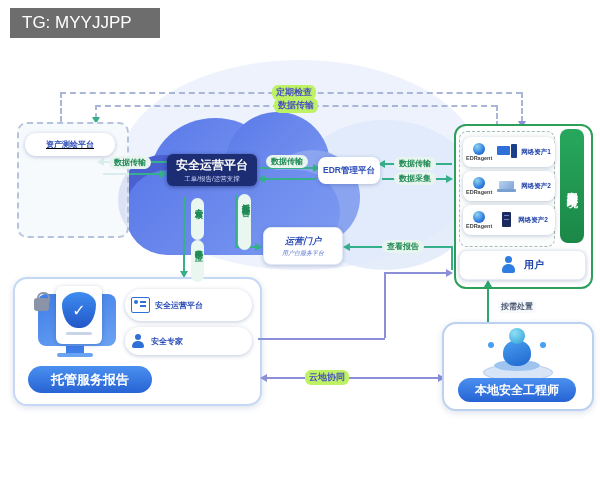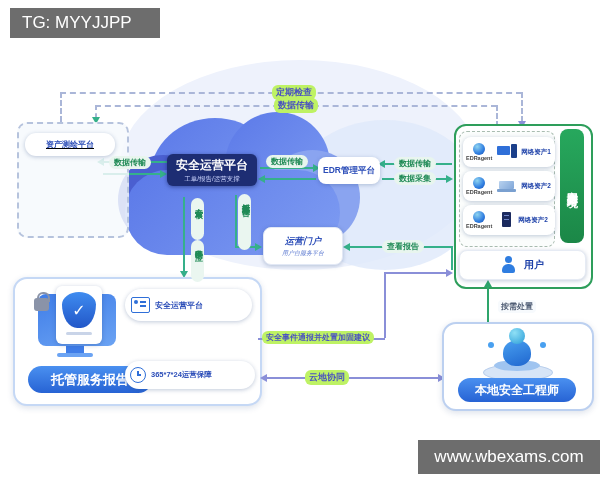--- a/index.html
+++ b/index.html
@@ -203,33 +203,32 @@
   </div>
 
   <div class="abs wbox" style="left:125px;top:289px;width:115px;height:32px;border-radius:16px;z-index:5;justify-content:flex-start;padding:0 6px;">
     <div style="position:relative;width:17px;height:14px;border:1.5px solid #2f6fd8;border-radius:2px;margin-right:5px;">
       <div style="position:absolute;left:2px;top:2px;width:4px;height:4px;border-radius:50%;background:#2f6fd8;"></div>
       <div style="position:absolute;left:8px;top:3px;width:6px;height:1.5px;background:#2f6fd8;"></div>
       <div style="position:absolute;left:8px;top:7px;width:6px;height:1.5px;background:#2f6fd8;"></div>
     </div>
     <span class="blue-t" style="font-size:8px;">安全运营平台</span>
   </div>
-  <div class="abs wbox" style="left:125px;top:361px;width:120px;height:28px;border-radius:14px;z-index:5;justify-content:flex-start;padding:0 5px;">
-    <div style="position:relative;width:14px;height:14px;border:1.5px solid #2f6fd8;border-radius:50%;margin-right:5px;">
-      <div style="position:absolute;left:6px;top:3px;width:1.5px;height:4px;background:#2f6fd8;"></div>
-      <div style="position:absolute;left:6px;top:6px;width:4px;height:1.5px;background:#2f6fd8;"></div>
-    </div>
-    <span class="blue-t" style="font-size:7.5px;">365*7*24运营保障</span>
+  <div class="abs wbox" style="left:125px;top:327px;width:115px;height:28px;border-radius:14px;z-index:5;justify-content:flex-start;padding:0 6px;">
+    <div style="position:relative;width:14px;height:15px;margin-right:6px;">
+      <div style="position:absolute;left:4px;top:0;width:6px;height:6px;border-radius:50%;background:#2f6fd8;"></div>
+      <div style="position:absolute;left:1px;top:7px;width:12px;height:7px;border-radius:6px 6px 2px 2px;background:#2f6fd8;"></div>
+    </div>
+    <span class="blue-t" style="font-size:8px;">安全专家</span>
   </div>
 
   <div class="abs hline pline" style="left:258px;top:338px;width:127px;z-index:4;"></div>
   <div class="abs vline pline" style="left:384px;top:272px;height:66px;z-index:4;"></div>
   <div class="abs hline pline" style="left:384px;top:272px;width:64px;z-index:4;"></div>
   <div class="abs arr arr-r p" style="left:446px;top:269px;z-index:4;border-left-color:#8a8fd8;"></div>
-  <div class="abs bpill" style="left:262px;top:331px;font-size:8px;">安全事件通报并处置加固建议</div>
 
   <div class="abs hline pline" style="left:264px;top:377px;width:176px;z-index:4;"></div>
   <div class="abs arr arr-l p" style="left:260px;top:374px;z-index:4;border-right-color:#8a8fd8;"></div>
   <div class="abs arr arr-r p" style="left:438px;top:374px;z-index:4;border-left-color:#8a8fd8;"></div>
   <div class="abs bpill" style="left:305px;top:370px;">云地协同</div>
 
   <div class="abs vline" style="left:487px;top:286px;height:36px;z-index:4;border-left-color:#2ea56b;"></div>
   <div class="abs arr arr-u" style="left:484px;top:280px;z-index:4;border-bottom-color:#2ea56b;"></div>
   <div class="abs" style="left:498px;top:300px;font-size:8px;font-weight:bold;color:#4f5d75;background:#f7fafd;border-radius:4px;padding:1px 3px;z-index:6;">按需处置</div>
 
@@ -242,17 +241,14 @@
     <div style="position:absolute;left:10px;top:16px;width:6px;height:6px;border-radius:50%;background:#49a0f0;"></div>
     <div style="position:absolute;left:62px;top:16px;width:6px;height:6px;border-radius:50%;background:#49a0f0;"></div>
   </div>
   <div class="abs pill-btn" style="left:458px;top:378px;width:118px;height:24px;border-radius:12px;z-index:5;">
     <span style="font-size:12px;">本地安全工程师</span>
   </div>
 
   <div class="abs wm" style="left:10px;top:8px;width:138px;height:30px;padding-left:12px;">
     <span style="font-size:17px;">TG: MYYJJPP</span>
   </div>
-  <div class="abs wm" style="left:418px;top:440px;width:182px;height:34px;justify-content:center;">
-    <span style="font-size:17px;">www.wbexams.com</span>
-  </div>
 
 </div>
 
 </body></html>

